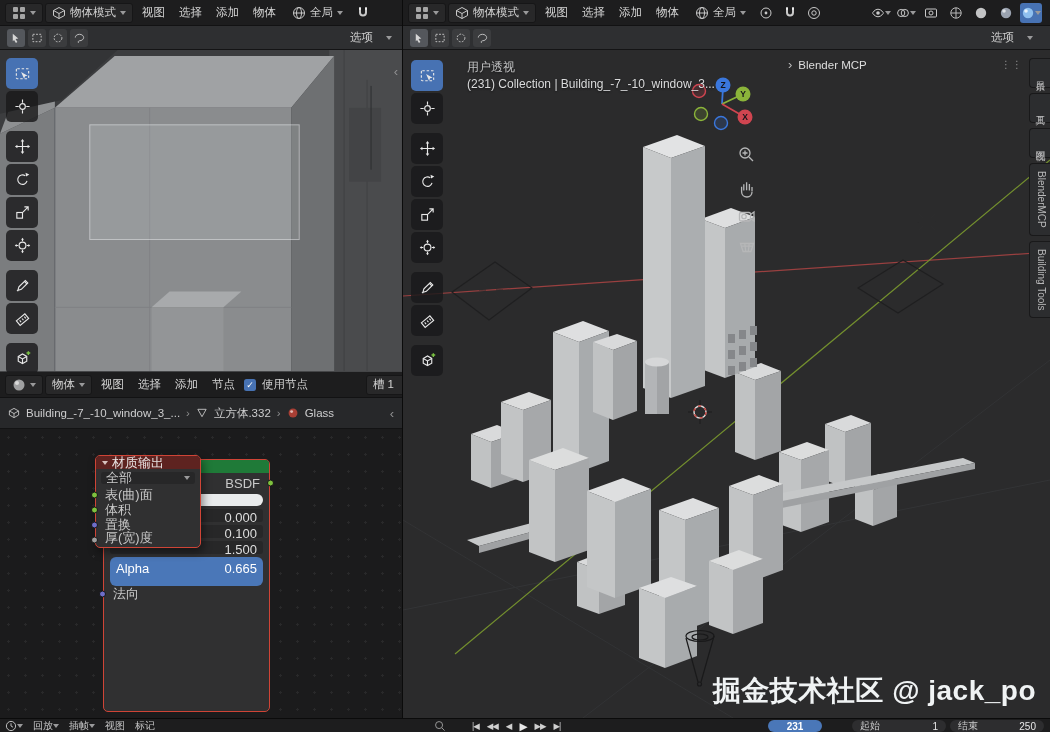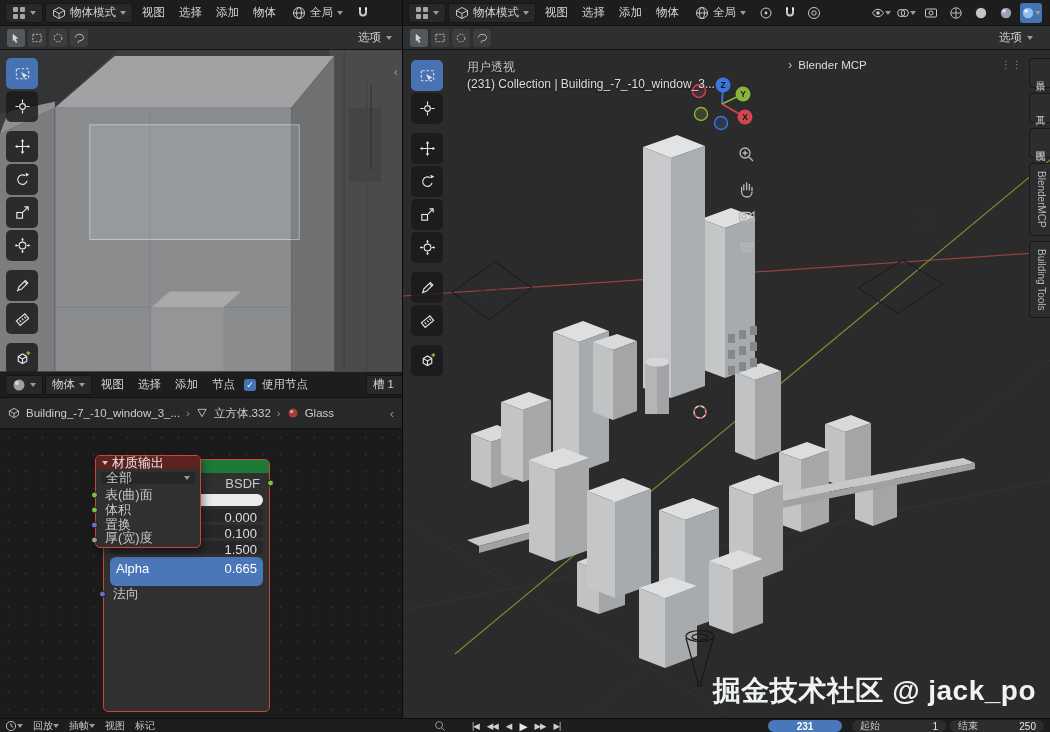--- a/index.html
+++ b/index.html
@@ -22,21 +22,21 @@
 .icon-btn{width:22px;height:20px;display:flex;align-items:center;justify-content:center;border-radius:3px}
 .i14{width:14px;height:14px}
 .i12{width:12px;height:12px}
 .mb-right{margin-left:auto;display:flex;align-items:center;gap:3px;padding-right:3px}
 .shade-active{background:#4772b3;border-radius:3px}
 
 .toolheader{position:absolute;left:0;right:0;top:26px;height:24px;background:#2e2f31;border-bottom:1px solid #141415;
   display:flex;align-items:center;gap:3px;padding:0 7px;z-index:8}
 .mini-btn{width:18px;height:18px;background:#3b3c3e;border-radius:3px;display:flex;align-items:center;justify-content:center}
 .mini-btn.first{background:#54575c}
-.options-btn{margin-left:auto;display:flex;align-items:center;gap:5px;color:#d0d0d0;padding-right:3px}
+.options-btn{margin-left:auto;display:flex;align-items:center;gap:13px;color:#d0d0d0;padding-right:3px}
 
 
 .viewport{position:absolute;left:0;right:0;overflow:hidden}
 #left-viewport{top:50px;height:322px;background:#454648}
 #right-viewport{top:50px;height:668px;background:#2b2b2c}
 .scene{position:absolute;inset:0;display:block}
 .vtoolbar{position:absolute;left:6px;top:8px;display:flex;flex-direction:column;gap:2px;z-index:5}
 .tool-btn{width:32px;height:31px;background:rgba(26,26,27,.82);border-radius:5px;display:flex;align-items:center;justify-content:center}
 .tool-btn.active{background:#4772b3}
 .tool-btn svg{width:17px;height:17px;stroke-width:1.2}
@@ -83,21 +83,21 @@
 .nfield{height:12px;margin:3px 5px;background:#272728;border-radius:3px;display:flex;align-items:center;justify-content:space-between;padding:0 5px}
 
 
 #timeline{position:absolute;left:0;top:718px;width:1050px;height:14px;background:#1d1d1e;border-top:1px solid #0b0b0b;
   font-size:10px;color:#c6c6c7;z-index:9}
 .tl-group{position:absolute;top:0;height:14px;display:flex;align-items:center;gap:10px}
 .tl-menu{display:flex;align-items:center;gap:0}
 .tr-btn{color:#cfcfcf;font-size:8.5px;letter-spacing:-1px}
 .tr-btn.play{font-size:10.5px;color:#e8e8e8}
 .tl-field{position:absolute;top:1px;height:12px;border-radius:6px;background:#2d2d2f;display:flex;align-items:center;justify-content:space-between;padding:0 8px;color:#c9c9ca}
-#current-frame{left:768px;width:74px;background:#4a77b8;color:#fff;justify-content:center;font-weight:bold}
+#current-frame{left:768px;width:54px;background:#4a77b8;color:#fff;justify-content:center;font-weight:bold}
 #start-field{left:852px;width:94px}
 #end-field{left:950px;width:94px}
 </style>
 </head>
 <body>
 
 <div id="app">
 
   <section class="window" id="left-window">
 

